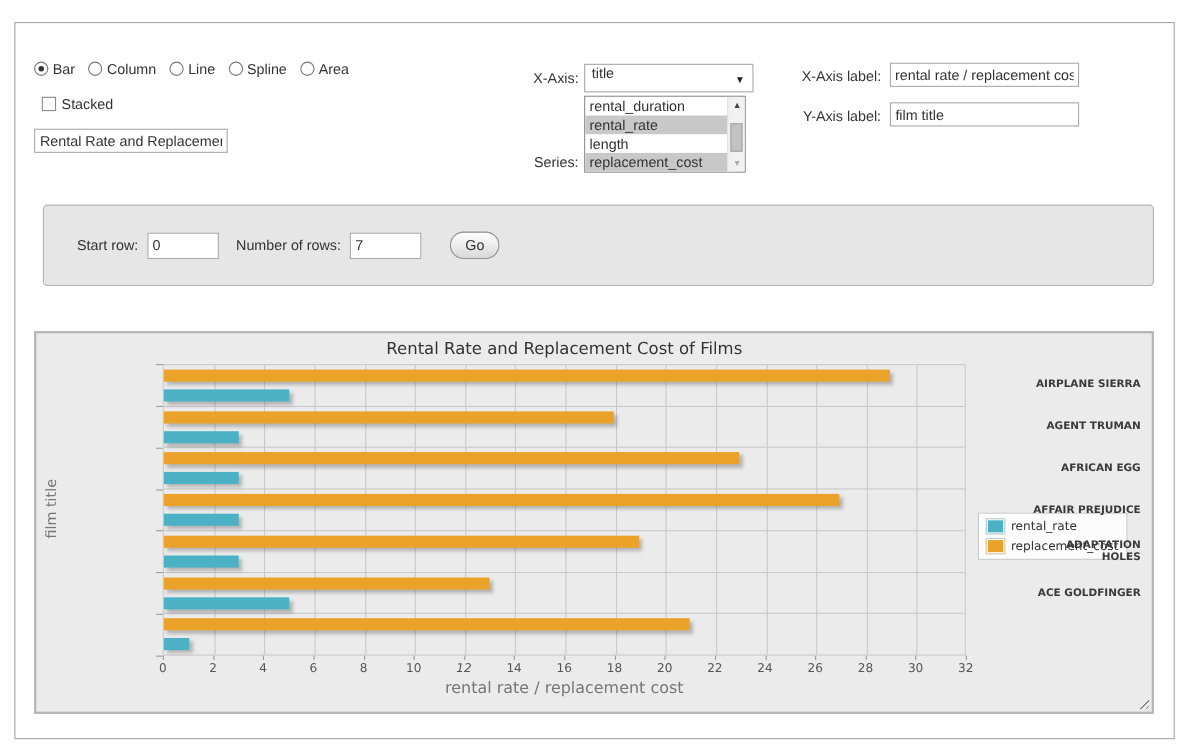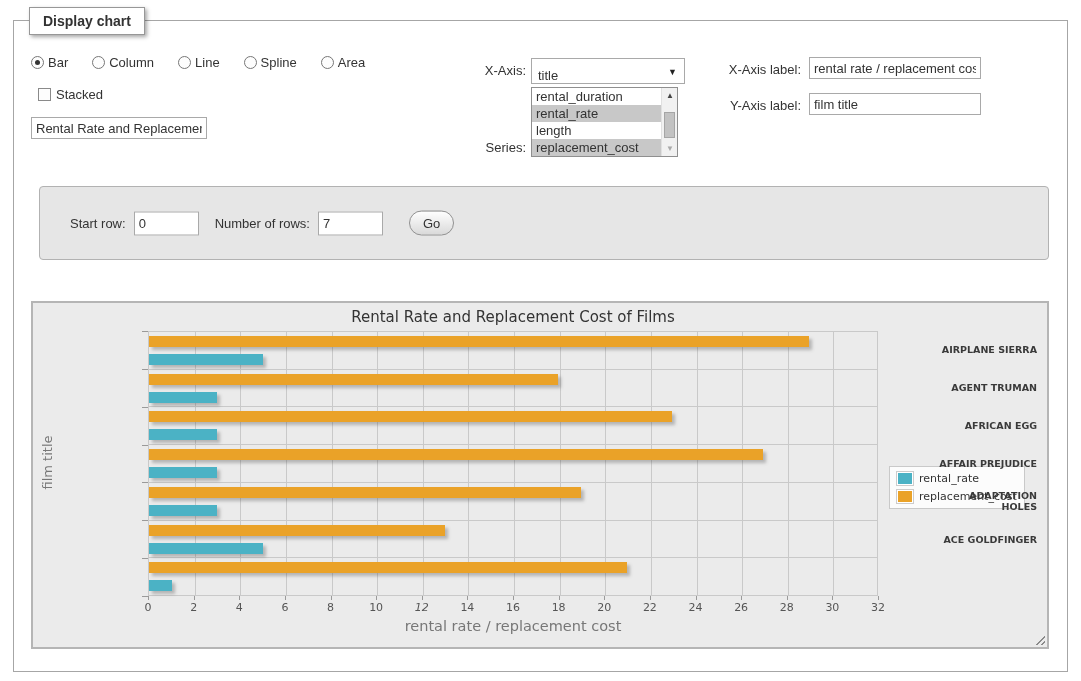--- a/index.html
+++ b/index.html
@@ -9,35 +9,35 @@
 
   
   .fieldset { position:absolute; left:13px; top:20px; width:1055px; height:652px;
     border:1px solid #a6a6a6; background:#fff; }
   .legend-box { position:absolute; left:15px; top:-14px; background:#fff;
     border:1px solid #979797; box-shadow:2px 2px 4px rgba(0,0,0,.35);
     padding:5px 13px; font-weight:bold; font-size:14px; color:#333; z-index:5; }
 
   
   .form-label { position:absolute; font-size:13px; color:#333; }
-  .radio-row { position:absolute; left:17px; top:34px; display:flex; gap:24px; align-items:center; }
+  .radio-row { position:absolute; left:17px; top:34px; display:flex; gap:12px; align-items:center; }
   .radio-item { display:flex; gap:4px; align-items:center; cursor:default; }
   .radio { width:13px; height:13px; border:1px solid #777; border-radius:50%;
     background:#fdfdfd; position:relative; flex:0 0 auto; }
   .radio.checked::after { content:""; position:absolute; left:3px; top:3px;
     width:5px; height:5px; border-radius:50%; background:#333; }
   .check-row { position:absolute; left:24px; top:66px; display:flex; gap:5px; align-items:center; }
   .checkbox { width:13px; height:13px; border:1px solid #8a8a8a; background:#fdfdfd; }
 
   input.txt { border:1px solid #a9a9a9; background:#fff; height:22px;
     padding:2px 4px; font-family:"Liberation Sans",sans-serif; font-size:13px; color:#333; }
   .title-input { position:absolute; left:17px; top:96px; width:176px; }
 
   .select-box { position:absolute; left:517px; top:37px; width:154px; height:26px;
-    border:1px solid #a9a9a9; background:#fff; display:flex; align-items:flex-end;
+    border:1px solid #a9a9a9; background:#fff; display:flex; align-items:flex-start;
     padding:0 20px 0 6px; }
   .select-arrow { position:absolute; right:7px; top:8px; font-size:9px; color:#222; }
 
   .series-list { position:absolute; left:517px; top:66px; width:147px; height:70px;
     border:1px solid #8f8f8f; background:#fff; overflow:hidden; }
   .opt { height:17px; line-height:17px; padding-left:4px; padding-right:11px;
     white-space:nowrap; font-size:13px; }
   .opt.sel { background:#c8c8c8; }
   .sb { position:absolute; right:0; top:0; bottom:0; width:16px; background:#f1f1f1;
     border-left:1px solid #e0e0e0; }
@@ -94,21 +94,20 @@
     white-space:nowrap; }
   .resize-handle { position:absolute; right:2px; bottom:2px; width:12px; height:12px;
     background:repeating-linear-gradient(135deg,#8a8a8a 0,#8a8a8a 1px,transparent 1px,transparent 3.5px);
     clip-path:polygon(100% 0,100% 100%,0 100%); cursor:se-resize; }
 </style>
 </head>
 <body>
 
 <div class="wrap">
   <div class="fieldset">
-    <div class="legend-box">Display chart</div>
 
     <div class="radio-row">
         <label class="radio-item">
           <span class="radio checked"></span>
           <span>Bar</span>
         </label>
         <label class="radio-item">
           <span class="radio"></span>
           <span>Column</span>
         </label>

